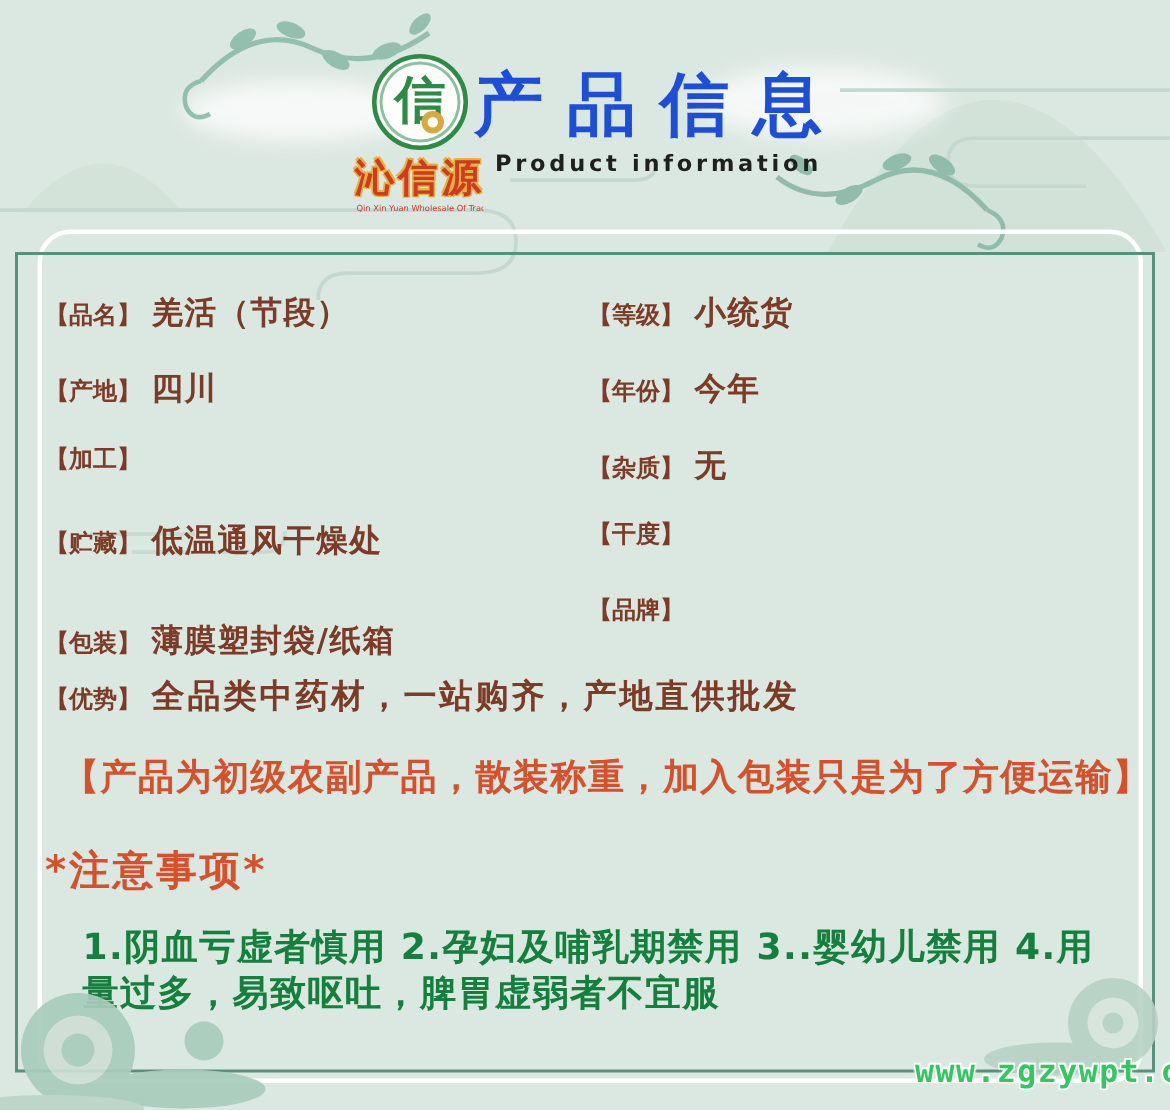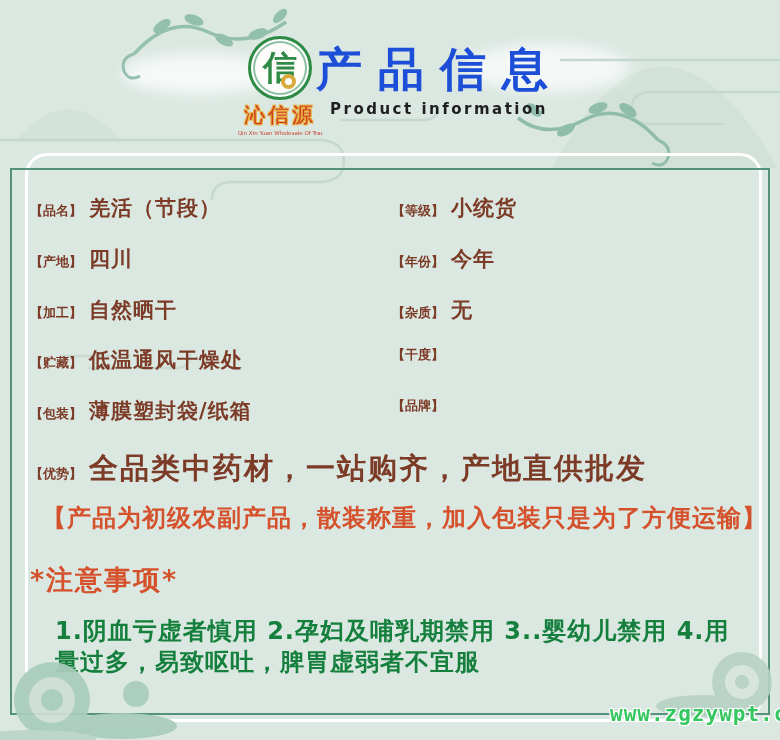--- a/index.html
+++ b/index.html
@@ -20,21 +20,21 @@
   }
   .emblem-char{
     font-family:"DejaVu Serif", serif;font-weight:bold;
     font-size:34px;line-height:56px;color:#2e8b46;
   }
   .coin{
     position:absolute;left:30px;top:35px;width:15px;height:15px;box-sizing:border-box;
     border:4px solid #d8a93c;border-radius:50%;background:#fff;
   }
   .brand-name{
-    margin-top:1px;font-size:21px;font-weight:normal;color:#cf3b22;letter-spacing:3px;
+    margin-top:1px;font-size:26px;font-weight:bold;color:#cf3b22;letter-spacing:3px;
     text-shadow:1px 1px 0 #e7b03c,-1px -1px 0 #e7b03c,1px -1px 0 #e7b03c,-1px 1px 0 #e7b03c;
     white-space:nowrap;
   }
   .tagline{
     font-size:6px;color:#c6402c;white-space:nowrap;overflow:hidden;width:92px;
     transform:scale(.92);transform-origin:center top;line-height:7px;
   }
   .title-block{position:absolute;left:316px;top:40px;z-index:2;}
   .main-title{
     font-family:"DejaVu Serif", serif;font-weight:900;
@@ -50,23 +50,23 @@
     position:absolute;left:25px;top:153px;width:731px;height:563px;
     border:3px solid #ffffff;border-radius:22px;z-index:1;
   }
   .box-dark{
     position:absolute;left:10px;top:168px;width:756px;height:543px;
     border:2px solid #55917b;z-index:1;
   }
 
   
   .prow{position:absolute;display:flex;align-items:baseline;white-space:nowrap;z-index:2;}
-  .plabel{font-size:13px;font-weight:bold;color:#7c3b27;}
+  .plabel{font-size:16px;font-weight:bold;color:#7c3b27;}
   .pvalue{font-size:21px;font-weight:bold;color:#7c3b27;margin-left:7px;letter-spacing:1px;}
-  .pvalue-wide{font-size:29px;letter-spacing:2px;}
+  .pvalue-wide{font-size:22px;letter-spacing:2px;}
 
   .disclaimer{
     position:absolute;left:42px;top:502px;z-index:2;white-space:nowrap;
     font-size:24px;font-weight:bold;color:#d5512b;letter-spacing:1px;
   }
   .notice-title{
     position:absolute;left:30px;top:562px;z-index:2;
     font-size:27px;font-weight:bold;color:#d5512b;letter-spacing:2px;white-space:nowrap;
   }
   .notice-body{
@@ -158,36 +158,35 @@
   <span class="plabel">【产地】</span>
   <span class="pvalue">四川</span>
 </div>
 <div class="prow" style="left:392px;top:245px">
   <span class="plabel">【年份】</span>
   <span class="pvalue">今年</span>
 </div>
 
 <div class="prow" style="left:30px;top:296px">
   <span class="plabel">【加工】</span>
-  <span class="pvalue">自然晒干</span>
 </div>
 <div class="prow" style="left:392px;top:296px">
   <span class="plabel">【杂质】</span>
   <span class="pvalue">无</span>
 </div>
 
 <div class="prow" style="left:30px;top:346px">
   <span class="plabel">【贮藏】</span>
   <span class="pvalue">低温通风干燥处</span>
 </div>
 <div class="prow" style="left:392px;top:346px">
   <span class="plabel">【干度】</span>
 </div>
 
-<div class="prow" style="left:30px;top:397px">
+<div class="prow" style="left:30px;top:413px">
   <span class="plabel">【包装】</span>
   <span class="pvalue">薄膜塑封袋/纸箱</span>
 </div>
 <div class="prow" style="left:392px;top:397px">
   <span class="plabel">【品牌】</span>
 </div>
 
 <div class="prow" style="left:30px;top:449px">
   <span class="plabel">【优势】</span>
   <span class="pvalue pvalue-wide">全品类中药材，一站购齐，产地直供批发</span>

